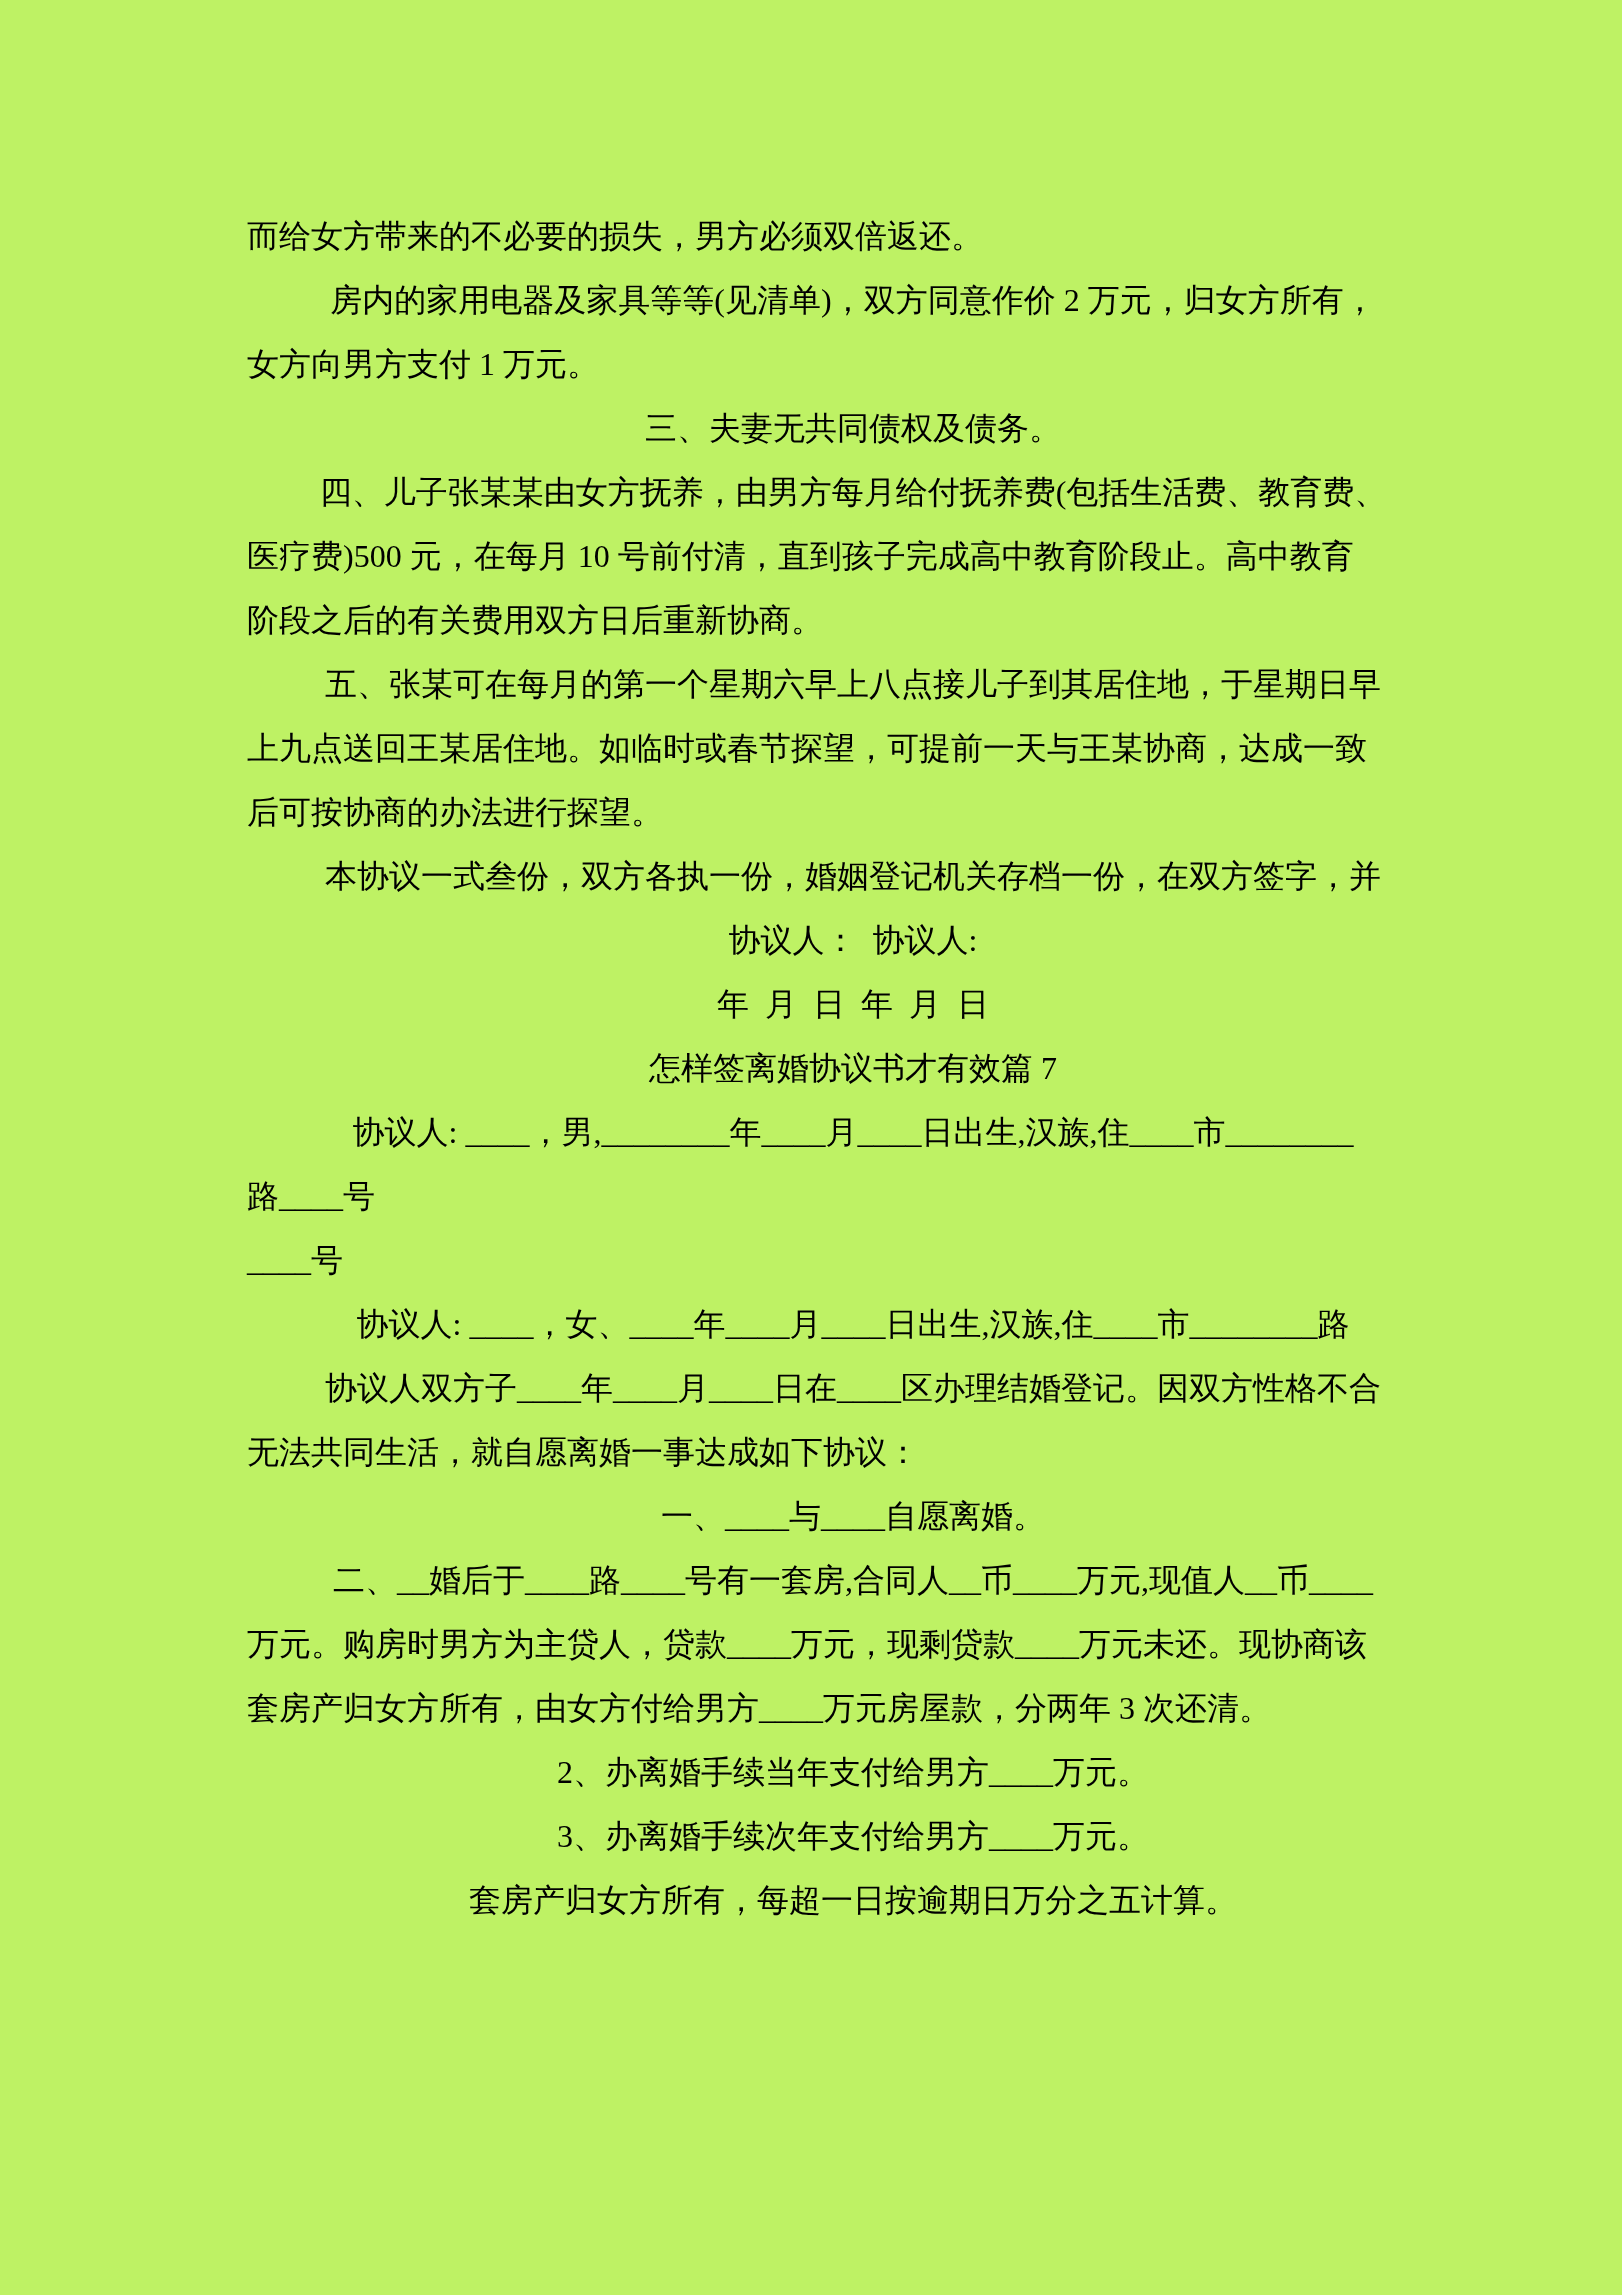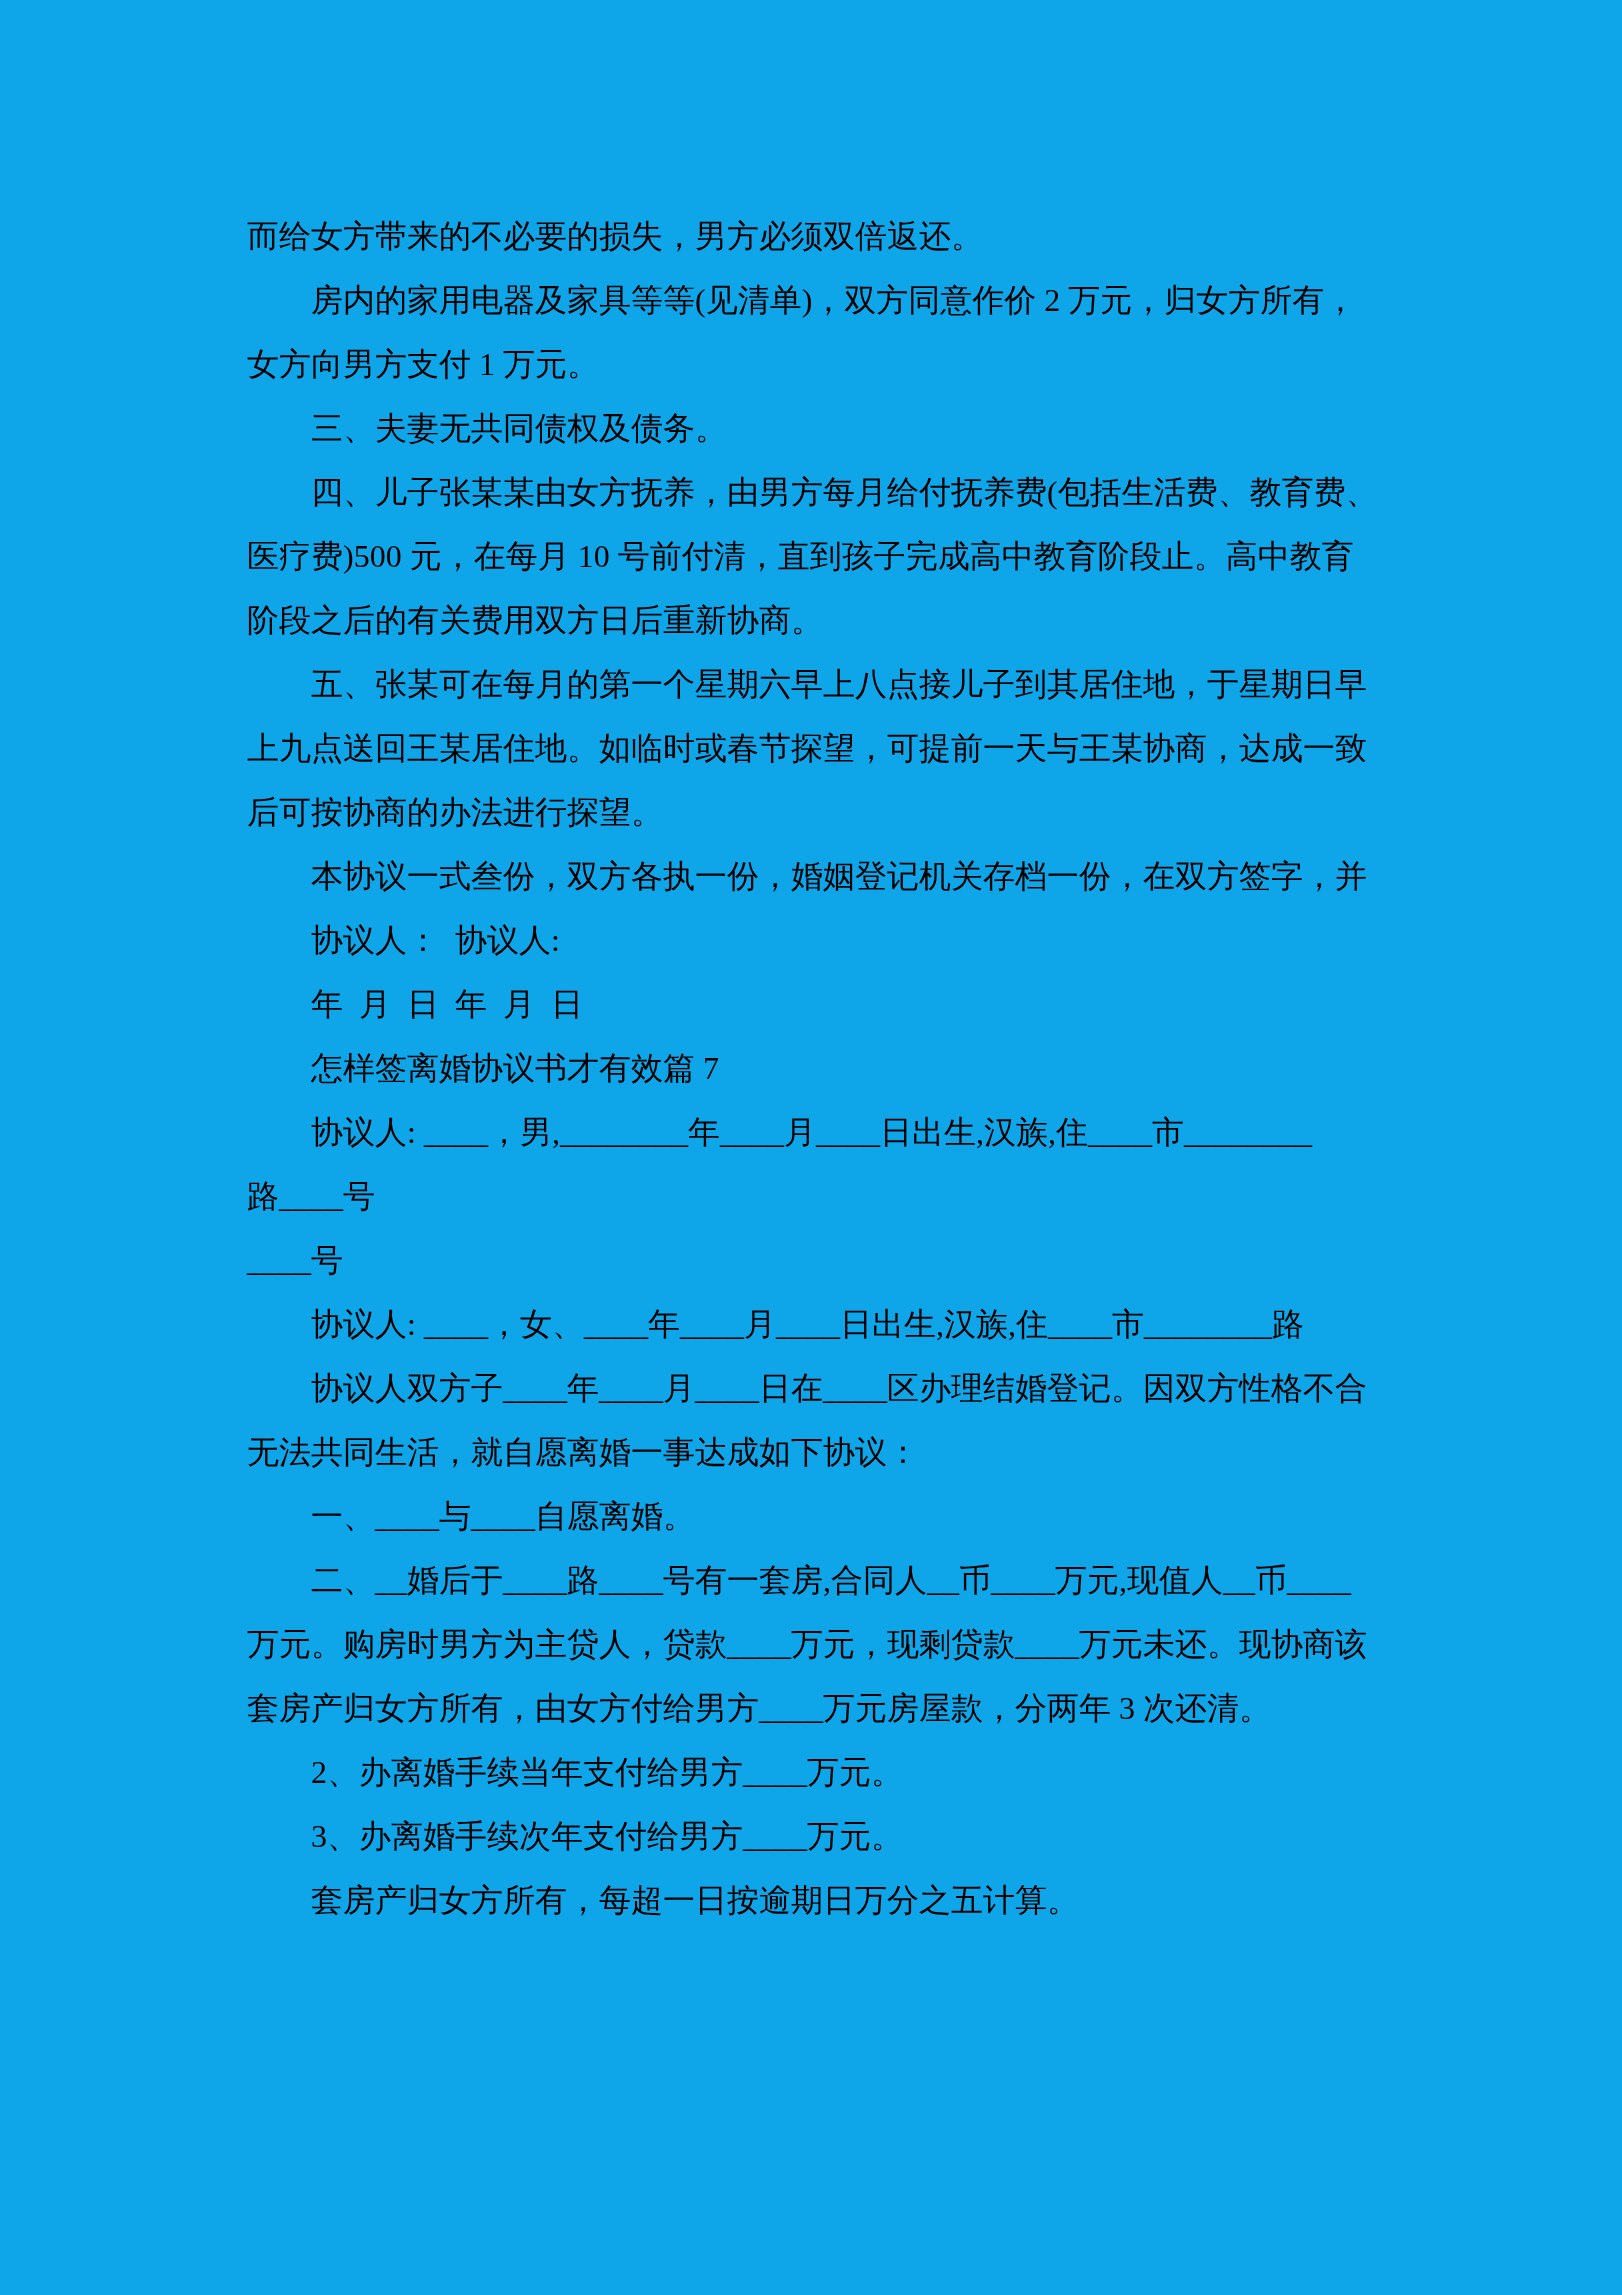--- a/index.html
+++ b/index.html
@@ -25,26 +25,27 @@
     line-height: 64px;
     font-weight: 400;
     text-align: left;
   }
   .line {
     white-space: pre;       
     height: 64px;
   }
   .line.indent {
     padding-left: 64px;     
+    text-align: center;
   }
 </style>
 </head>
 <body>
 
-<div class="page" style="background: #0ea5e9; color: rgb(0, 0, 0);">
+<div class="page" style="background: #bef264; color: rgb(0, 0, 0);">
   <div class="text-block">
       <div class="line">而给女方带来的不必要的损失，男方必须双倍返还。</div>
       <div class="line indent">房内的家用电器及家具等等(见清单)，双方同意作价 2 万元，归女方所有，</div>
       <div class="line">女方向男方支付 1 万元。</div>
       <div class="line indent">三、夫妻无共同债权及债务。</div>
       <div class="line indent">四、儿子张某某由女方抚养，由男方每月给付抚养费(包括生活费、教育费、</div>
       <div class="line">医疗费)500 元，在每月 10 号前付清，直到孩子完成高中教育阶段止。高中教育</div>
       <div class="line">阶段之后的有关费用双方日后重新协商。</div>
       <div class="line indent">五、张某可在每月的第一个星期六早上八点接儿子到其居住地，于星期日早</div>
       <div class="line">上九点送回王某居住地。如临时或春节探望，可提前一天与王某协商，达成一致</div>

